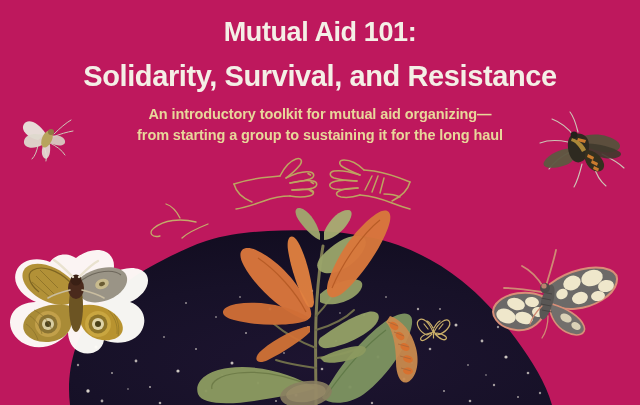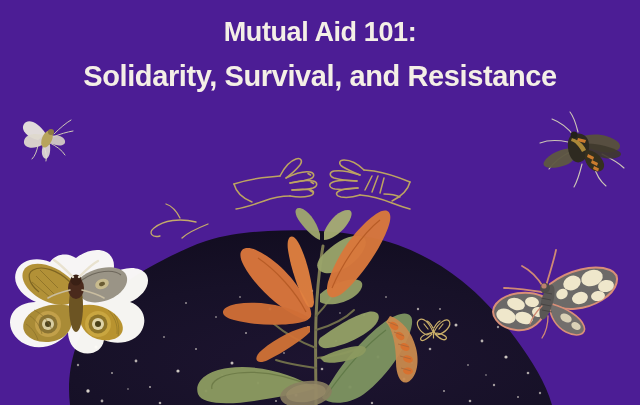--- a/index.html
+++ b/index.html
@@ -54,21 +54,21 @@
   #moth-topleft  { left:16px;  top:112px; width:62px;  height:52px; }
   #beetle-topright { left:534px; top:108px; width:98px;  height:86px; }
   #moth-left  { left:2px;   top:244px; width:148px; height:112px; z-index:36; }
   #moth-right { left:484px; top:246px; width:148px; height:104px; z-index:36; }
   #plant      { left:120px; top:198px; width:400px; height:207px; z-index:32; }
   #butterfly-small { left:415px; top:316px; width:38px; height:30px; z-index:34; }
 </style>
 </head>
 <body>
 
-<div id="poster" style="background: #4c1d95;">
+<div id="poster" style="background: #be185d;">
 
   <div id="dome-wrap">
     <svg id="dome-svg" viewBox="0 0 640 200" preserveAspectRatio="none">
       <defs>
         <clipPath id="domeClip">
           <path d="M70,200
                    C66,168 74,132 96,106
                    C112,88 128,74 150,62
                    C170,51 188,42 206,36
                    C228,29 248,27 268,26
@@ -144,20 +144,24 @@
           <circle cx="412" cy="158" r=".9" opacity=".45"></circle>
           <circle cx="486" cy="170" r=".9" opacity=".45"></circle>
         </g>
       </g>
     </svg>
   </div>
 
   <div id="titles">
     <div id="title-line1">Mutual Aid 101:</div>
     <div id="title-line2">Solidarity, Survival, and Resistance</div>
+    <div id="subtitle">
+      <span class="sub-line">An introductory toolkit for mutual aid organizing—</span>
+      <span class="sub-line">from starting a group to sustaining it for the long haul</span>
+    </div>
   </div>
 
   <div class="art" id="hands">
     <svg viewBox="0 0 180 54">
       <g fill="none" stroke="#bda461" stroke-width="1.5" stroke-linecap="round" stroke-linejoin="round">
 
         <path d="M2,28 C14,24 26,22 38,21 L48,20"></path>
         <path d="M48,20 C52,12 58,5 64,3 C69,1.5 71,5 68,9 C64,14 58,19 54,22"></path>
         <path d="M54,22 C62,18 72,15 78,16 C83,17 83,21 78,23 C72,25 64,26 58,27"></path>
         <path d="M58,27 C66,25 76,24 81,25 C86,26 86,30 81,32 C75,34 66,34 60,34"></path>

